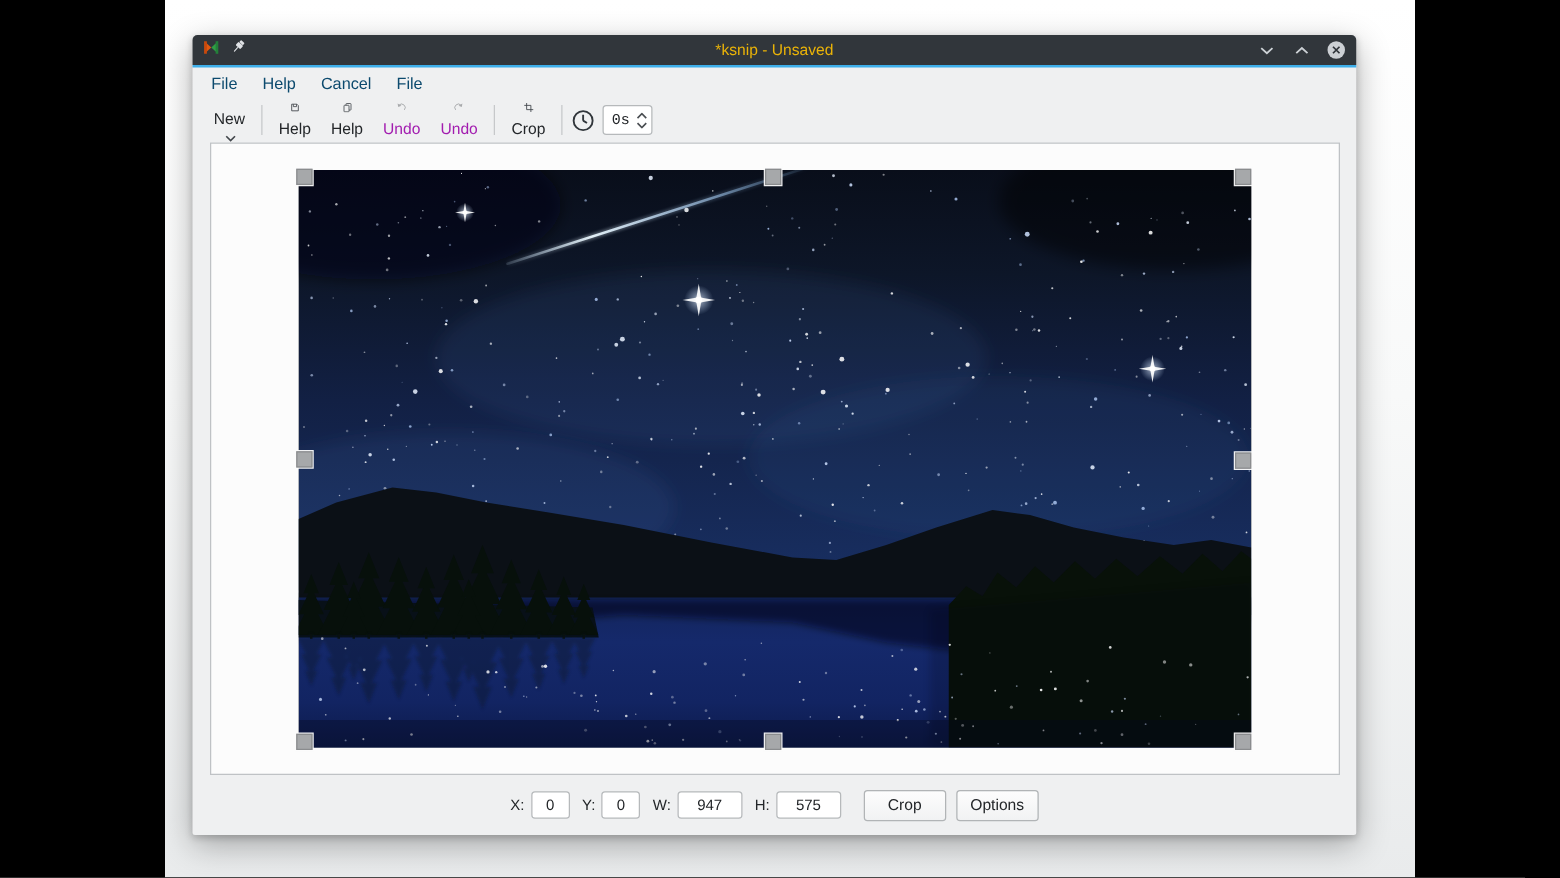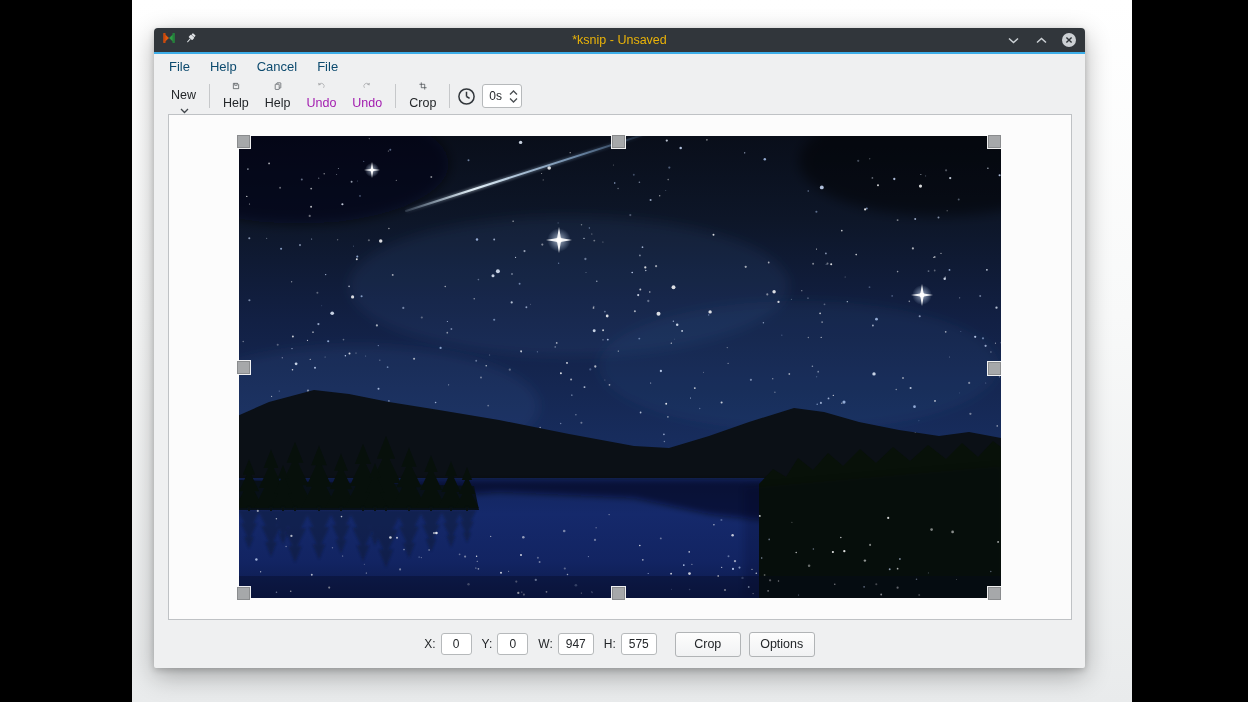--- a/index.html
+++ b/index.html
@@ -23,37 +23,37 @@
   
   .toolbar{display:flex;align-items:center;height:36px;padding-left:9px;}
   .toolbtn{display:flex;align-items:center;gap:6px;height:28px;padding:0 8px;border-radius:3px;
     font-size:12.5px;color:#232629;flex-direction:column;}
   .toolbtn.disabled{color:#a21caf;}
   .tb-sep{width:1px;height:24px;background:#c6c8ca;margin:0 5px;}
   .tool-chevron{margin-left:2px;display:flex;align-items:center;}
   .clockwrap{display:flex;align-items:center;margin-left:2px;margin-right:6px;}
   .spinbox{display:flex;align-items:center;width:40px;height:24px;background:#fff;
     border:1px solid #b6b9bb;border-radius:3px;padding:0 3px 0 6px;}
-  .spinbox .val{flex:1;font-size:12px;color:#232629;}
+  .spinbox .val{flex:1;font-size:12px;color:#232629;font-family:Liberation Mono, monospace;}
   .spin-arrows{display:flex;flex-direction:column;gap:1px;align-items:center;}
   
   .canvas-panel{position:absolute;left:14px;top:86px;width:904px;height:506px;background:#fcfcfc;
     border:1px solid #bfc2c5;}
   .shot{position:absolute;left:70px;top:21px;width:762px;height:462px;background:#0a101e;}
   .shot svg{display:block;}
   .handle{position:absolute;width:13px;height:13px;background:#a6a8aa;border:1px solid #8a8c8e;
     box-shadow:0 0 0 1px rgba(252,252,252,.95);}
   
   .bottombar{position:absolute;left:0;right:0;top:592px;height:48px;display:flex;
     align-items:center;justify-content:center;gap:10px;}
   .field-group{display:flex;align-items:center;gap:5px;}
   .field-label{font-size:12px;color:#232629;}
   .coord-input{height:22px;border:1px solid #b6b9bb;border-radius:3px;background:#fff;
     font-size:12px;color:#232629;text-align:center;padding:0 2px;}
-  .w30{width:31px;} .w34{width:36px;}
+  .w30{width:31px;} .w34{width:52px;}
   .btn{height:25px;width:66px;border:1px solid #b1b4b6;border-radius:3px;font-size:12.5px;color:#232629;
     background:linear-gradient(180deg,#fdfdfd,#f1f2f3);display:flex;align-items:center;justify-content:center;cursor:pointer;}
   .bar-btns{display:flex;gap:8px;margin-left:8px;}
 </style>
 </head>
 <body>
 
 <div class="stage">
   <div class="desktop">
     <div class="window">

